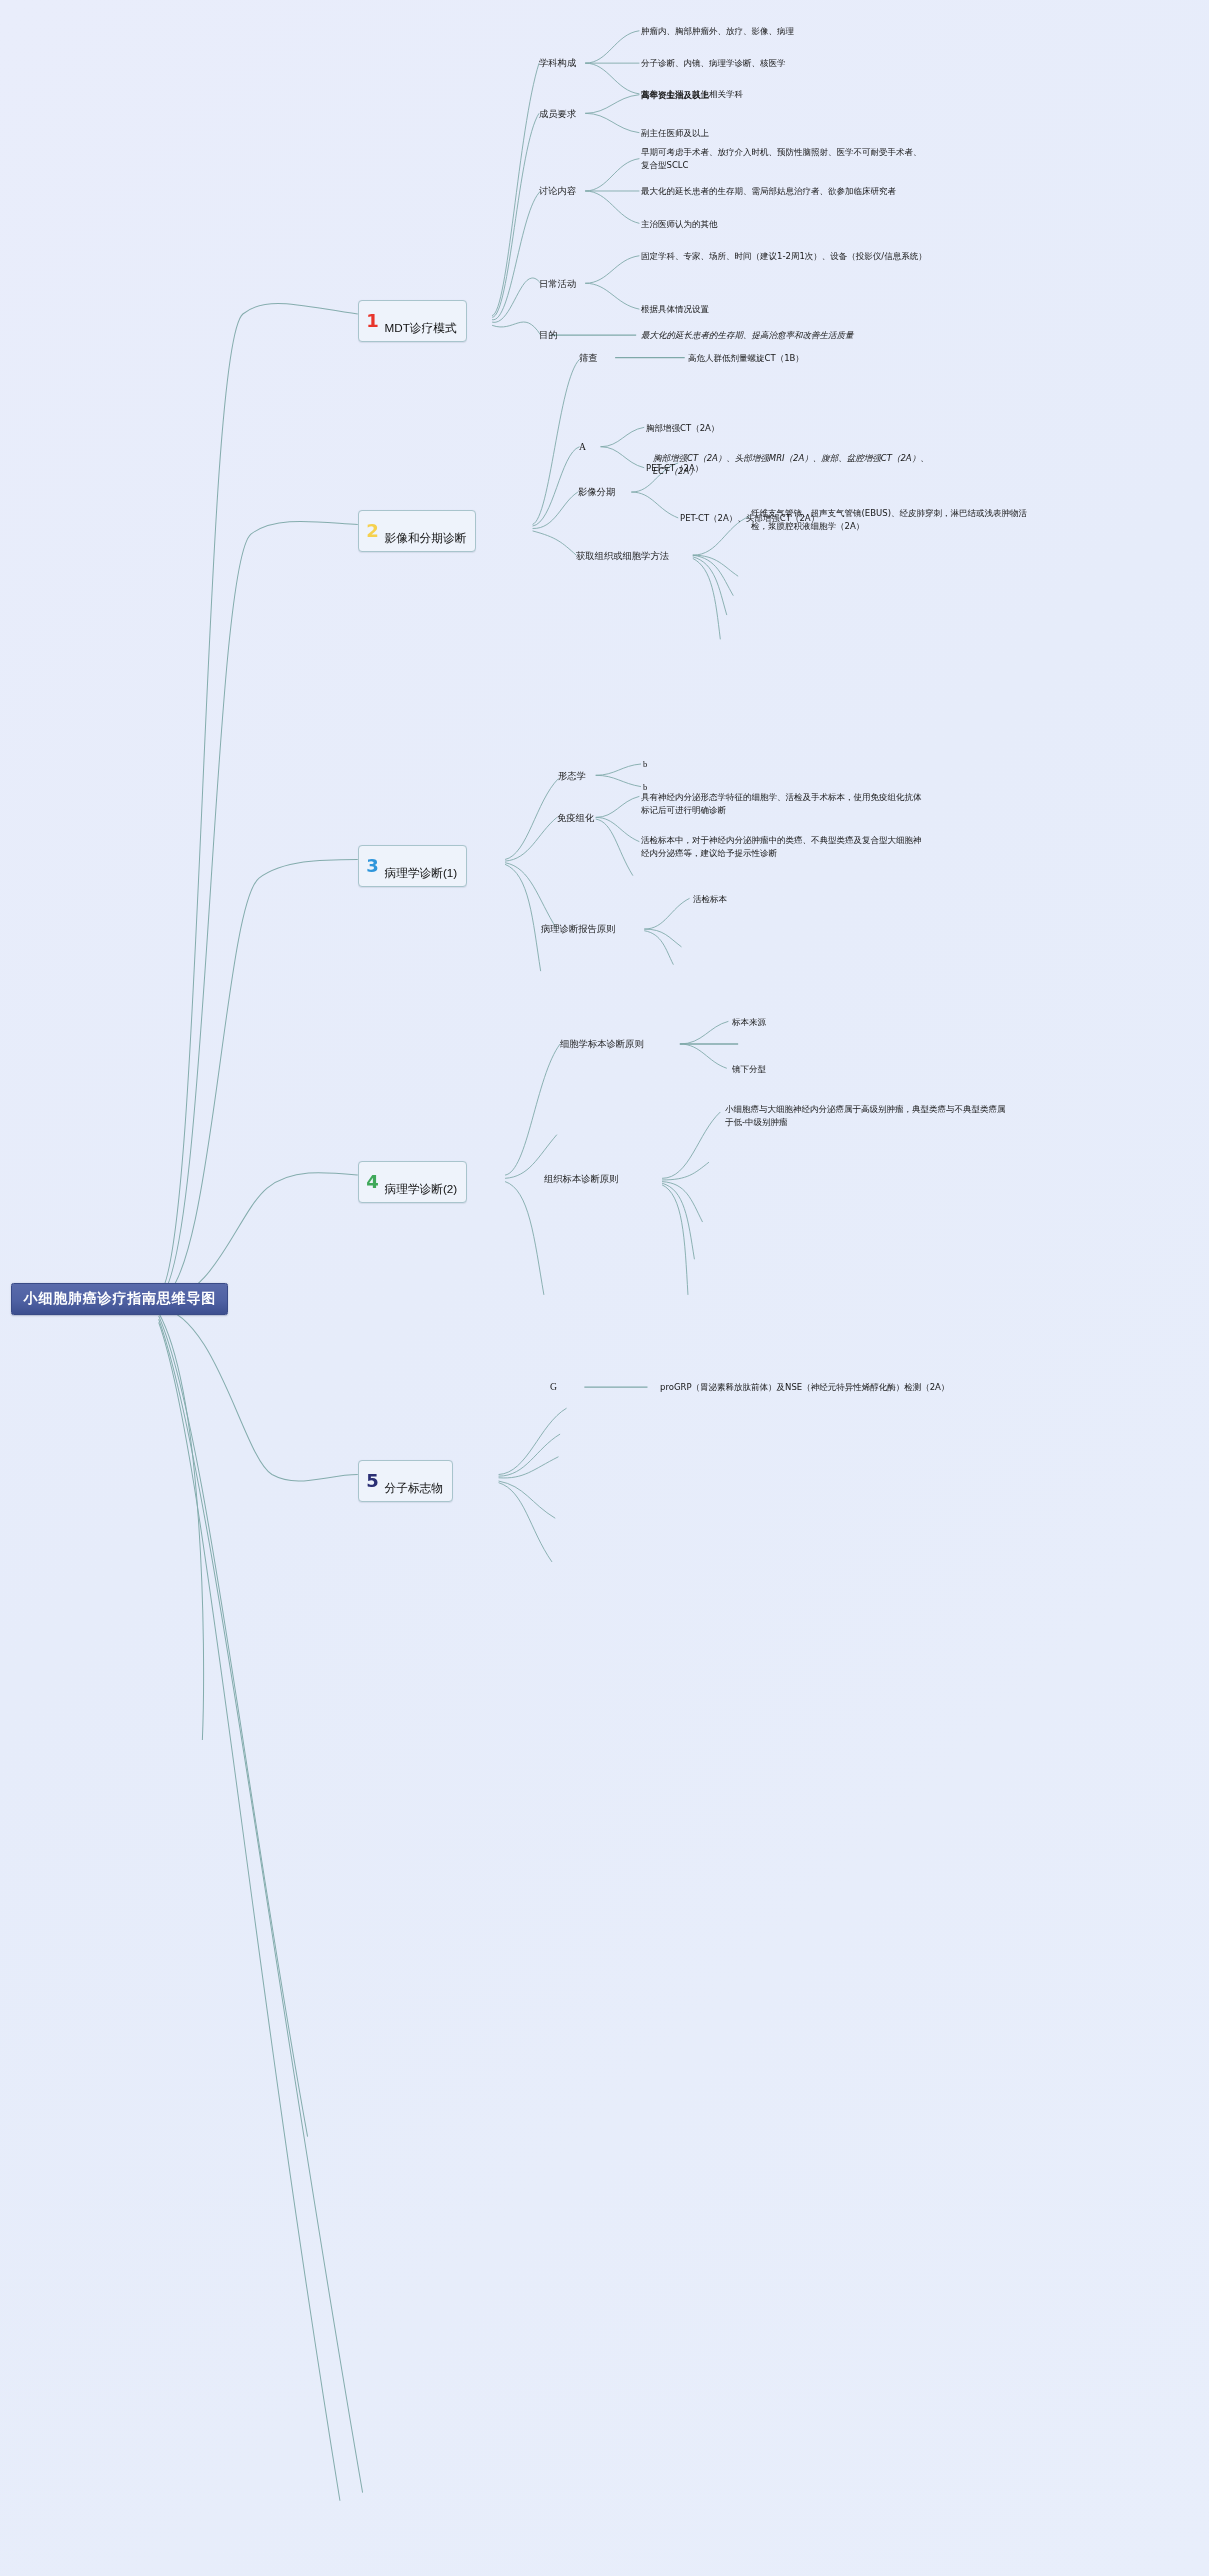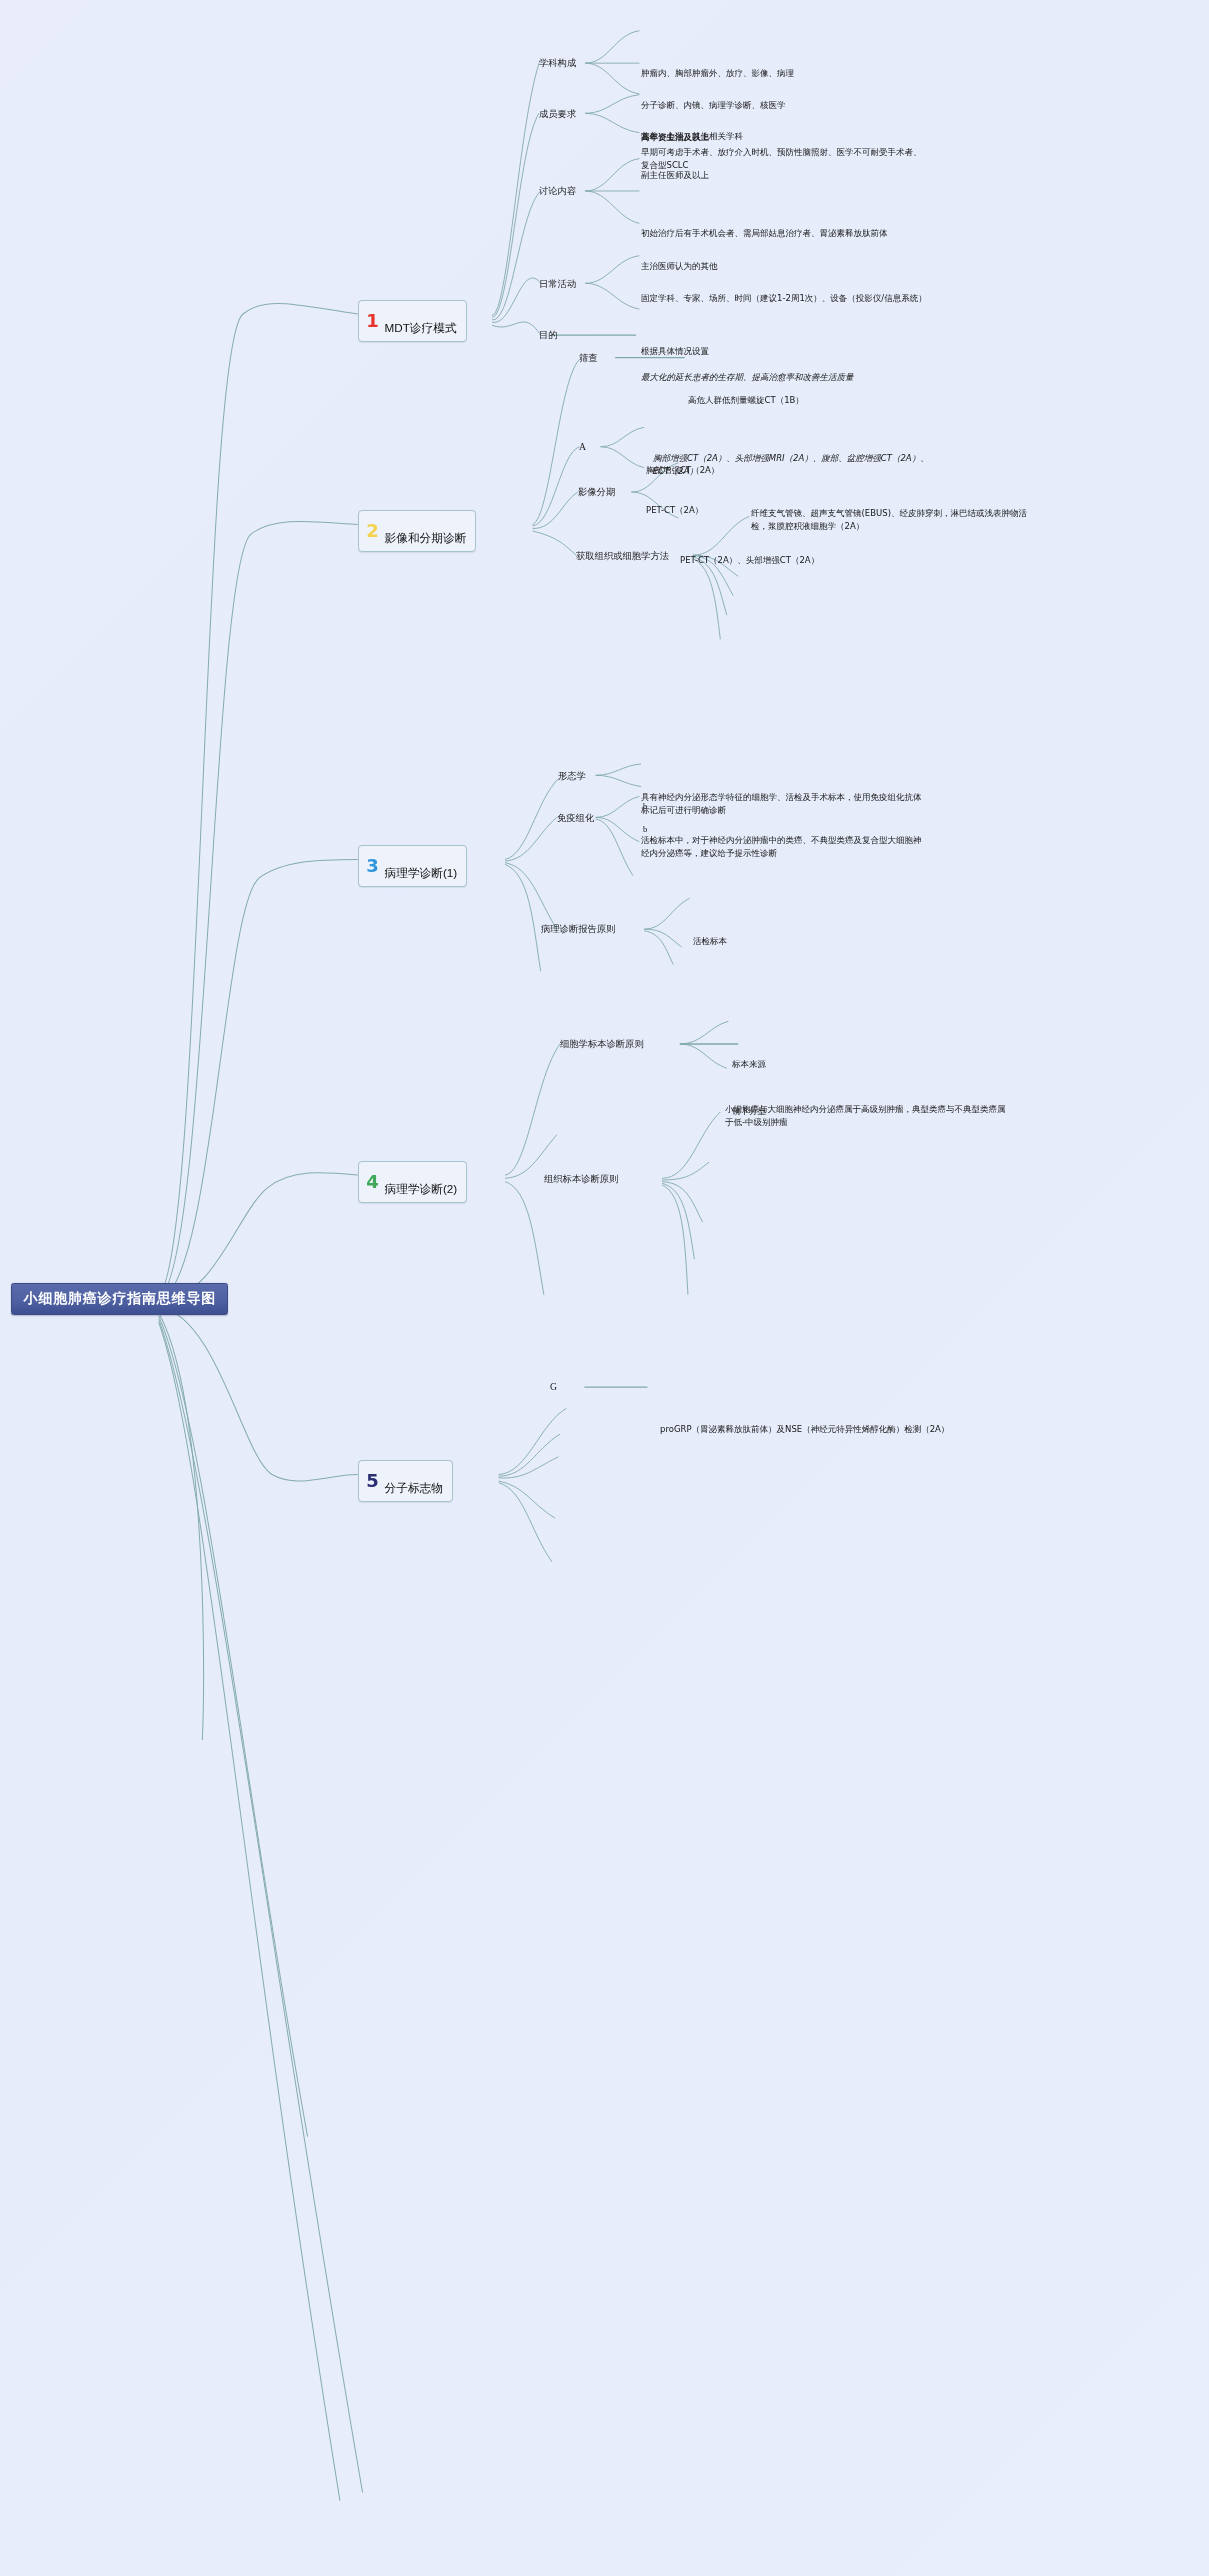--- a/index.html
+++ b/index.html
@@ -67,21 +67,21 @@
 
   
   .l3{
     position:absolute;
     font-size:8.5px;
     line-height:1.5;
     color:#161616;
     font-family:"DejaVu Sans","Liberation Sans",sans-serif;
   }
   .l3.wrap{width:283px;white-space:normal;}
-  .l3.nowrap{white-space:nowrap;margin-top:42px;}
+  .l3.nowrap{white-space:nowrap;}
 </style>
 </head>
 <body>
 
 <svg id="wires" viewBox="0 0 1495 3183">
   <g fill="none" stroke="#7fa9a9" stroke-width="1.25" opacity="0.95">
 
     <path d="M196,1600 C 250,1560 250,430 300,388 C 330,363 380,380 442,388"></path>
     <path d="M196,1603 C 256,1580 262,700 310,660 C 340,637 390,645 442,648"></path>
     <path d="M196,1606 C 262,1595 276,1120 320,1085 C 350,1063 396,1062 442,1062"></path>
@@ -228,21 +228,21 @@
 <div class="l2" style="left:539px;top:329px;">目的</div>
 
 <div class="l3 nowrap" style="left:641px;top:25px;">肿瘤内、胸部肿瘤外、放疗、影像、病理</div>
 <div class="l3 nowrap" style="left:641px;top:57px;">分子诊断、内镜、病理学诊断、核医学</div>
 <div class="l3 nowrap" style="left:641px;top:88px;">营养、心理、其他相关学科</div>
 
 <div class="l3 nowrap" style="left:641px;top:89px;font-weight:bold;">高年资主治及以上</div>
 <div class="l3 nowrap" style="left:641px;top:127px;">副主任医师及以上</div>
 
 <div class="l3 wrap" style="left:641px;top:146px;width:283px;">早期可考虑手术者、放疗介入时机、预防性脑照射、医学不可耐受手术者、复合型SCLC</div>
-<div class="l3 nowrap" style="left:641px;top:185px;">初始治疗后有手术机会者、需局部姑息治疗者、胃泌素释放肽前体</div>
+<div class="l3 nowrap" style="left:641px;top:185px;">最大化的延长患者的生存期、需局部姑息治疗者、欲参加临床研究者</div>
 <div class="l3 nowrap" style="left:641px;top:218px;">主治医师认为的其他</div>
 
 <div class="l3 nowrap" style="left:641px;top:250px;">固定学科、专家、场所、时间（建议1-2周1次）、设备（投影仪/信息系统）</div>
 <div class="l3 nowrap" style="left:641px;top:303px;">根据具体情况设置</div>
 
 <div class="l3 nowrap" style="left:641px;top:329px;font-style:italic;">最大化的延长患者的生存期、提高治愈率和改善生活质量</div>
 
 <div class="branch" style="left:358px;top:510px;">
   <span class="num" style="color:#f5d14e">2</span>
   <span class="btxt">影像和分期诊断</span>

